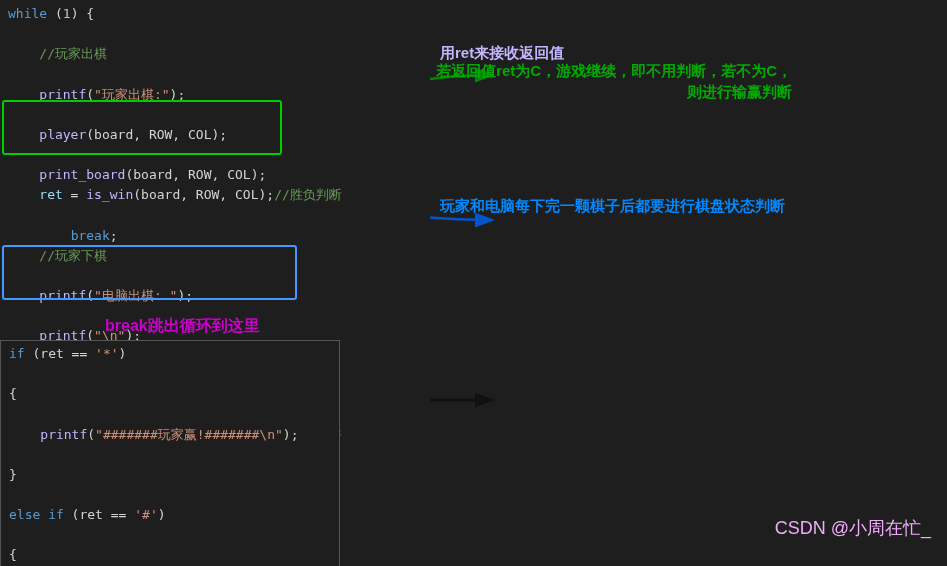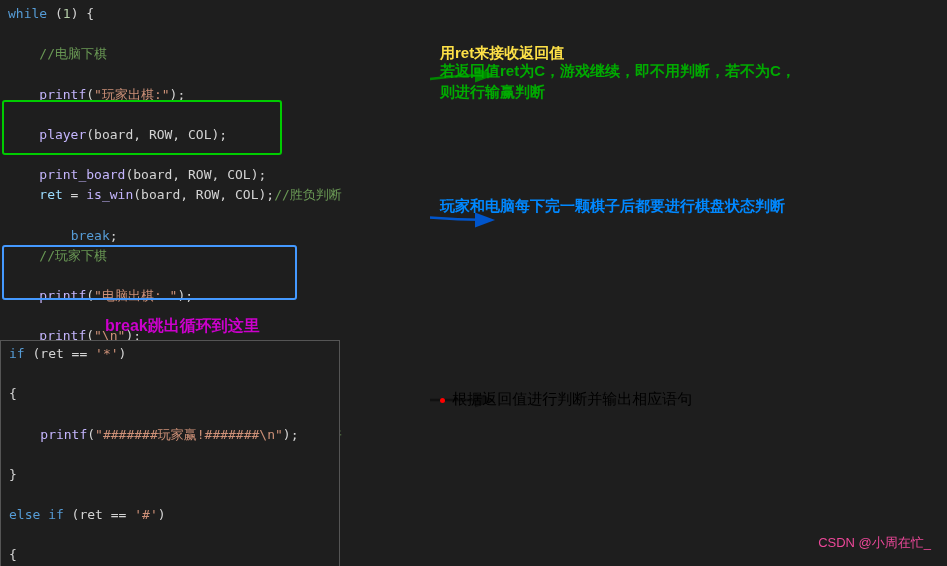--- a/index.html
+++ b/index.html
@@ -57,41 +57,41 @@
       pointer-events: none;
     }
 
     
     .annot {
       position: absolute;
       font-family: SimHei, 'Microsoft YaHei', sans-serif;
       font-size: 15px;
       line-height: 1.4;
     }
-    .annot-red { color: #fde047; font-weight: bold; text-align: center; }
+    .annot-red { color: #c4b5fd; font-weight: bold; text-align: center; }
     .annot-green { color: #00aa00; font-weight: bold; }
     .annot-blue { color: #0088ff; font-weight: bold; }
     .annot-magenta { color: #cc00cc; font-weight: bold; }
 
     
     .arrows-svg {
       position: absolute;
       top: 0; left: 0;
       width: 100%; height: 100%;
       pointer-events: none;
     }
 
     
     .watermark {
       position: absolute;
-      bottom: 14px;
+      bottom: 26px;
       right: 16px;
-      color: #ec4899;
+      color: #f0abfc;
       font-family: SimHei, 'Microsoft YaHei', sans-serif;
-      font-size: 13px;
+      font-size: 18px;
     }
 
     .code-line {
       display: block;
       line-height: 1.55;
     }
 
     .red-dot {
       display: inline-block;
       width: 5px;
@@ -133,21 +133,21 @@
 
     <path d="M282,205 C350,205 400,220 490,220" stroke="#0055cc" stroke-width="2.5" fill="none" marker-end="url(#arrow-blue)"></path>
 
     <line x1="92" y1="178" x2="92" y2="315" stroke="#cc00cc" stroke-width="2.5" marker-end="url(#arrow-magenta)"></line>
 
     <line x1="310" y1="400" x2="490" y2="400" stroke="#111111" stroke-width="2.5" marker-end="url(#arrow-black)"></line>
   </svg>
 
   <div class="code-panel">
     <pre><span class="code-line"><span class="kw">while</span> (<span class="num">1</span>) {</span>
-<span class="code-line">    <span class="cmt">//电脑下棋</span></span>
+<span class="code-line">    <span class="cmt">//玩家出棋</span></span>
 <span class="code-line">    <span class="fn">printf</span>(<span class="str">"玩家出棋:"</span>);</span>
 <span class="code-line">    <span class="fn">player</span>(board, ROW, COL);</span>
 <span class="code-line">    <span class="fn">print_board</span>(board, ROW, COL);</span></pre>
 
     <div class="highlight-green" style="left:2px; top:100px; width:280px; height:55px;"></div>
     <pre style="margin-top:0;"><span class="code-line">    <span class="var">ret</span> = <span class="fn">is_win</span>(board, ROW, COL);<span class="cmt">//胜负判断</span></span>
 <span class="code-line">        <span class="kw">break</span>;</span></pre>
 
     <pre><span class="code-line">    <span class="cmt">//玩家下棋</span></span>
 <span class="code-line">    <span class="fn">printf</span>(<span class="str">"电脑出棋: "</span>);</span>
@@ -180,30 +180,26 @@
 </pre>
     </div>
   </div>
 
   <div class="annotation-panel">
 
     <div class="annot annot-red" style="top:42px; left:10px;">
       <span>用ret来接收返回值</span>
     </div>
 
-    <div class="annot annot-green" style="top:60px; left:10px; max-width:360px;">
+    <div class="annot annot-green" style="top:60px; left:2px; max-width:360px;text-align:right;">
       <span>若返回值ret为C，游戏继续，即不用判断，若不为C，则进行输赢判断</span>
     </div>
 
     <div class="annot annot-blue" style="top:195px; left:10px; max-width:360px;">
       <span>玩家和电脑每下完一颗棋子后都要进行棋盘状态判断</span>
     </div>
 
-    <div class="annot" style="top:388px; left:10px; color:#111;">
-      <span class="red-dot"></span>
-      <span style="color:#000;">根据返回值进行判断并输出相应语句</span>
-    </div>
   </div>
 
   <div class="watermark">
     <span>CSDN @小周在忙_</span>
   </div>
 </div>
 
 </body></html>

